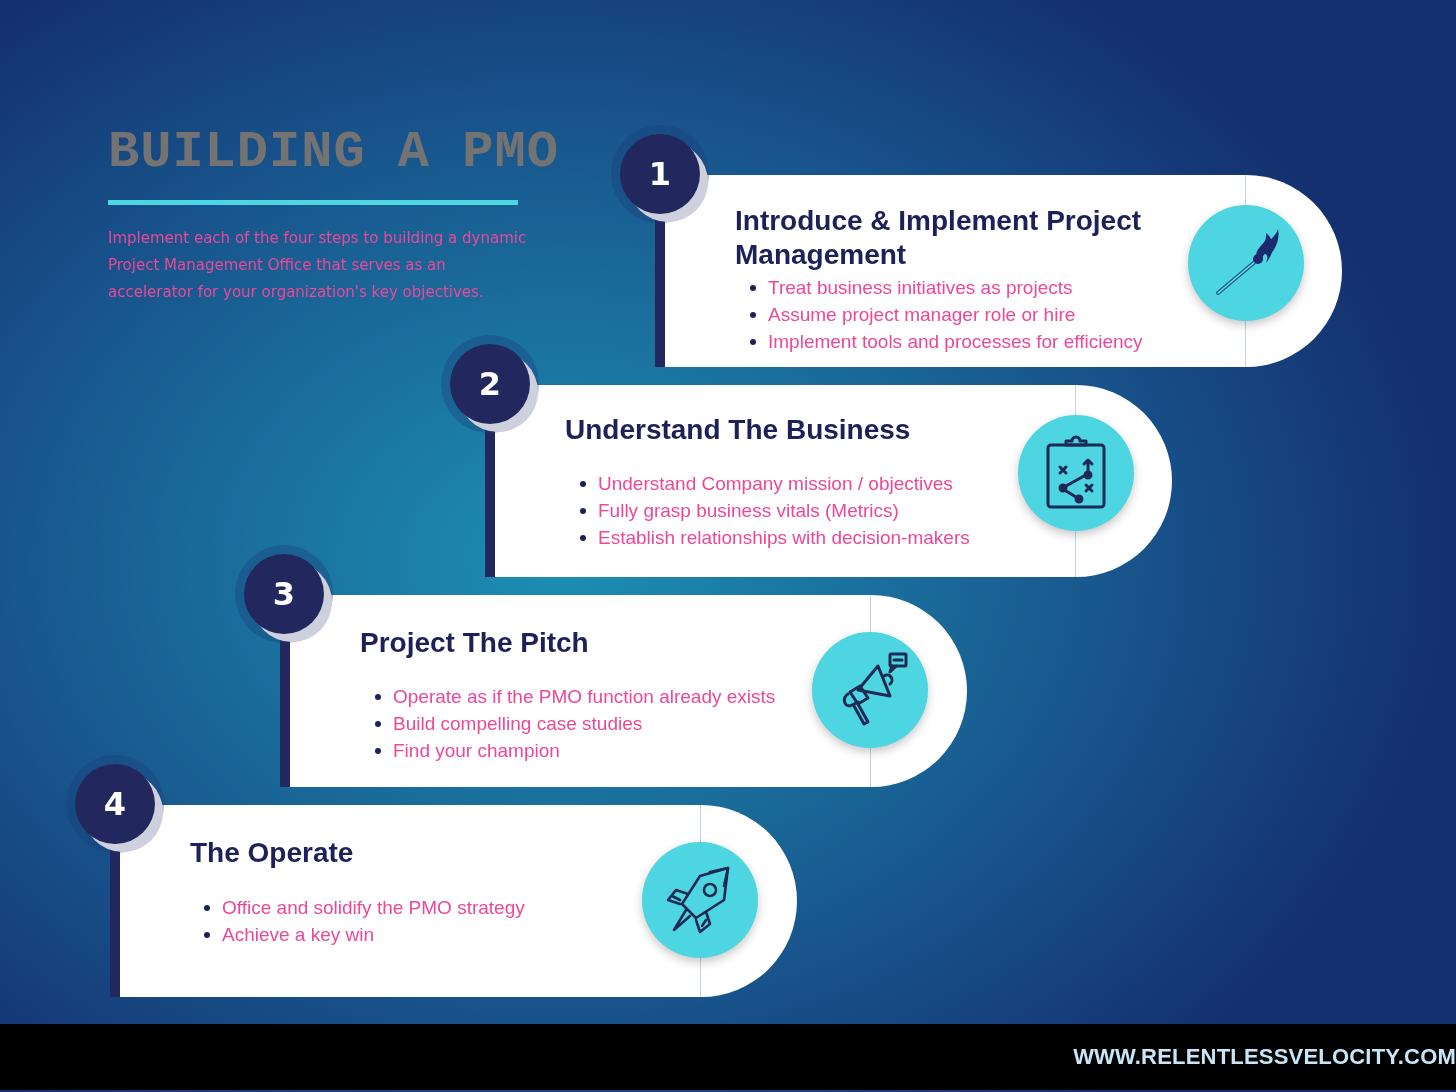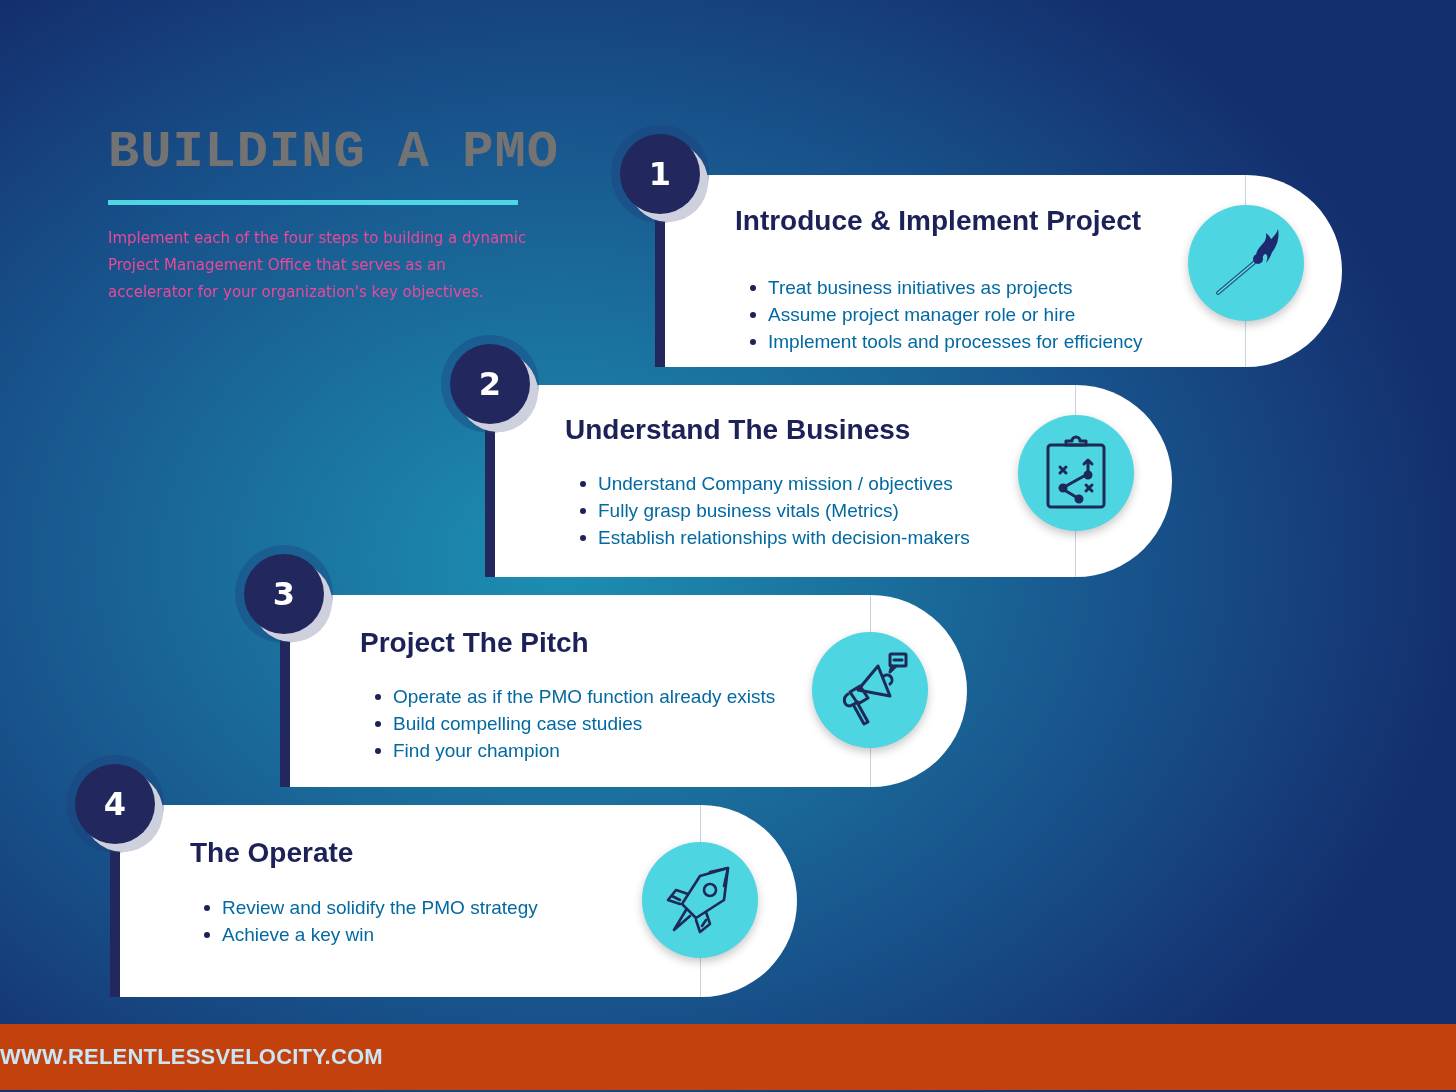--- a/index.html
+++ b/index.html
@@ -63,34 +63,34 @@
   .card-title {
     position: absolute;
     color: #1c2258;
     font-weight: bold;
     font-size: 28px;
     line-height: 34px;
   }
   .bullets {
     position: absolute;
     list-style: none;
-    color: #0369a1;
+    color: #ec4899;
     font-size: 19px;
     line-height: 27px;
   }
   .bullets li { position: relative; padding-left: 20px; white-space: nowrap; }
   .bullets li::before {
     content: ""; position: absolute; left: 2px; top: 11px;
     width: 6px; height: 6px; border-radius: 50%; background: #1c2258;
   }
 
   .footer {
     position: absolute; left: 0; top: 1024px; width: 1456px; height: 66px;
-    background: #c2410c;
-    display: flex; align-items: center; justify-content: flex-start;
+    background: #000000;
+    display: flex; align-items: center; justify-content: flex-end;
   }
   .footer span {
     color: #c9e6f7; font-weight: bold; font-size: 22px; letter-spacing: 0.2px;
   }
 </style>
 </head>
 <body>
 
 <div class="intro">
   <div class="title">BUILDING A PMO</div>
@@ -100,20 +100,21 @@
 
 <div>
   <div class="card" style="left:655px; top:175px; width:687px;">
     <div class="card-divider" style="left:580px;"></div>
   </div>
   <div class="num-halo" style="left:611px; top:125px;"></div>
   <div class="num-shadow" style="left:628px; top:142px;"></div>
   <div class="num" style="left:620px; top:134px;">1</div>
   <div class="card-title" style="left:735px; top:204px;">
     <div>Introduce &amp; Implement Project</div>
+    <div>Management</div>
   </div>
   <ul class="bullets" style="left:748px; top:274px;">
     <li>Treat business initiatives as projects</li>
     <li>Assume project manager role or hire</li>
     <li>Implement tools and processes for efficiency</li>
   </ul>
   <div class="icon-disc" style="left:1188px; top:205px;">
     <svg width="80" height="80" viewBox="0 0 80 80">
       <line x1="12" y1="70" x2="50" y2="38" stroke="#1a5a8c" stroke-width="4" stroke-linecap="round"></line>
       <line x1="12" y1="70" x2="50" y2="38" stroke="#6fe0ea" stroke-width="1.5" stroke-linecap="round"></line>
@@ -188,21 +189,21 @@
   <div class="card" style="left:110px; top:805px; width:687px;">
     <div class="card-divider" style="left:580px;"></div>
   </div>
   <div class="num-halo" style="left:66px; top:755px;"></div>
   <div class="num-shadow" style="left:83px; top:772px;"></div>
   <div class="num" style="left:75px; top:764px;">4</div>
   <div class="card-title" style="left:190px; top:836px;">
     <div>The Operate</div>
   </div>
   <ul class="bullets" style="left:202px; top:894px;">
-    <li>Review and solidify the PMO strategy</li>
+    <li>Office and solidify the PMO strategy</li>
     <li>Achieve a key win</li>
   </ul>
   <div class="icon-disc" style="left:642px; top:842px;">
     <svg width="80" height="80" viewBox="0 0 80 80" fill="none" stroke="#1c2a55" stroke-width="2.6" stroke-linecap="round" stroke-linejoin="round">
       <path d="M68 8 L40 16 L22 44 L36 58 L64 40 Z"></path>
       <path d="M50 12 L68 8 L64 26"></path>
       <circle cx="50" cy="30" r="6"></circle>
       <path d="M28 34 L16 30 L8 40 L20 44"></path>
       <path d="M46 52 L50 64 L40 72 L36 60"></path>
       <path d="M26 50 L14 70 L30 56"></path>

